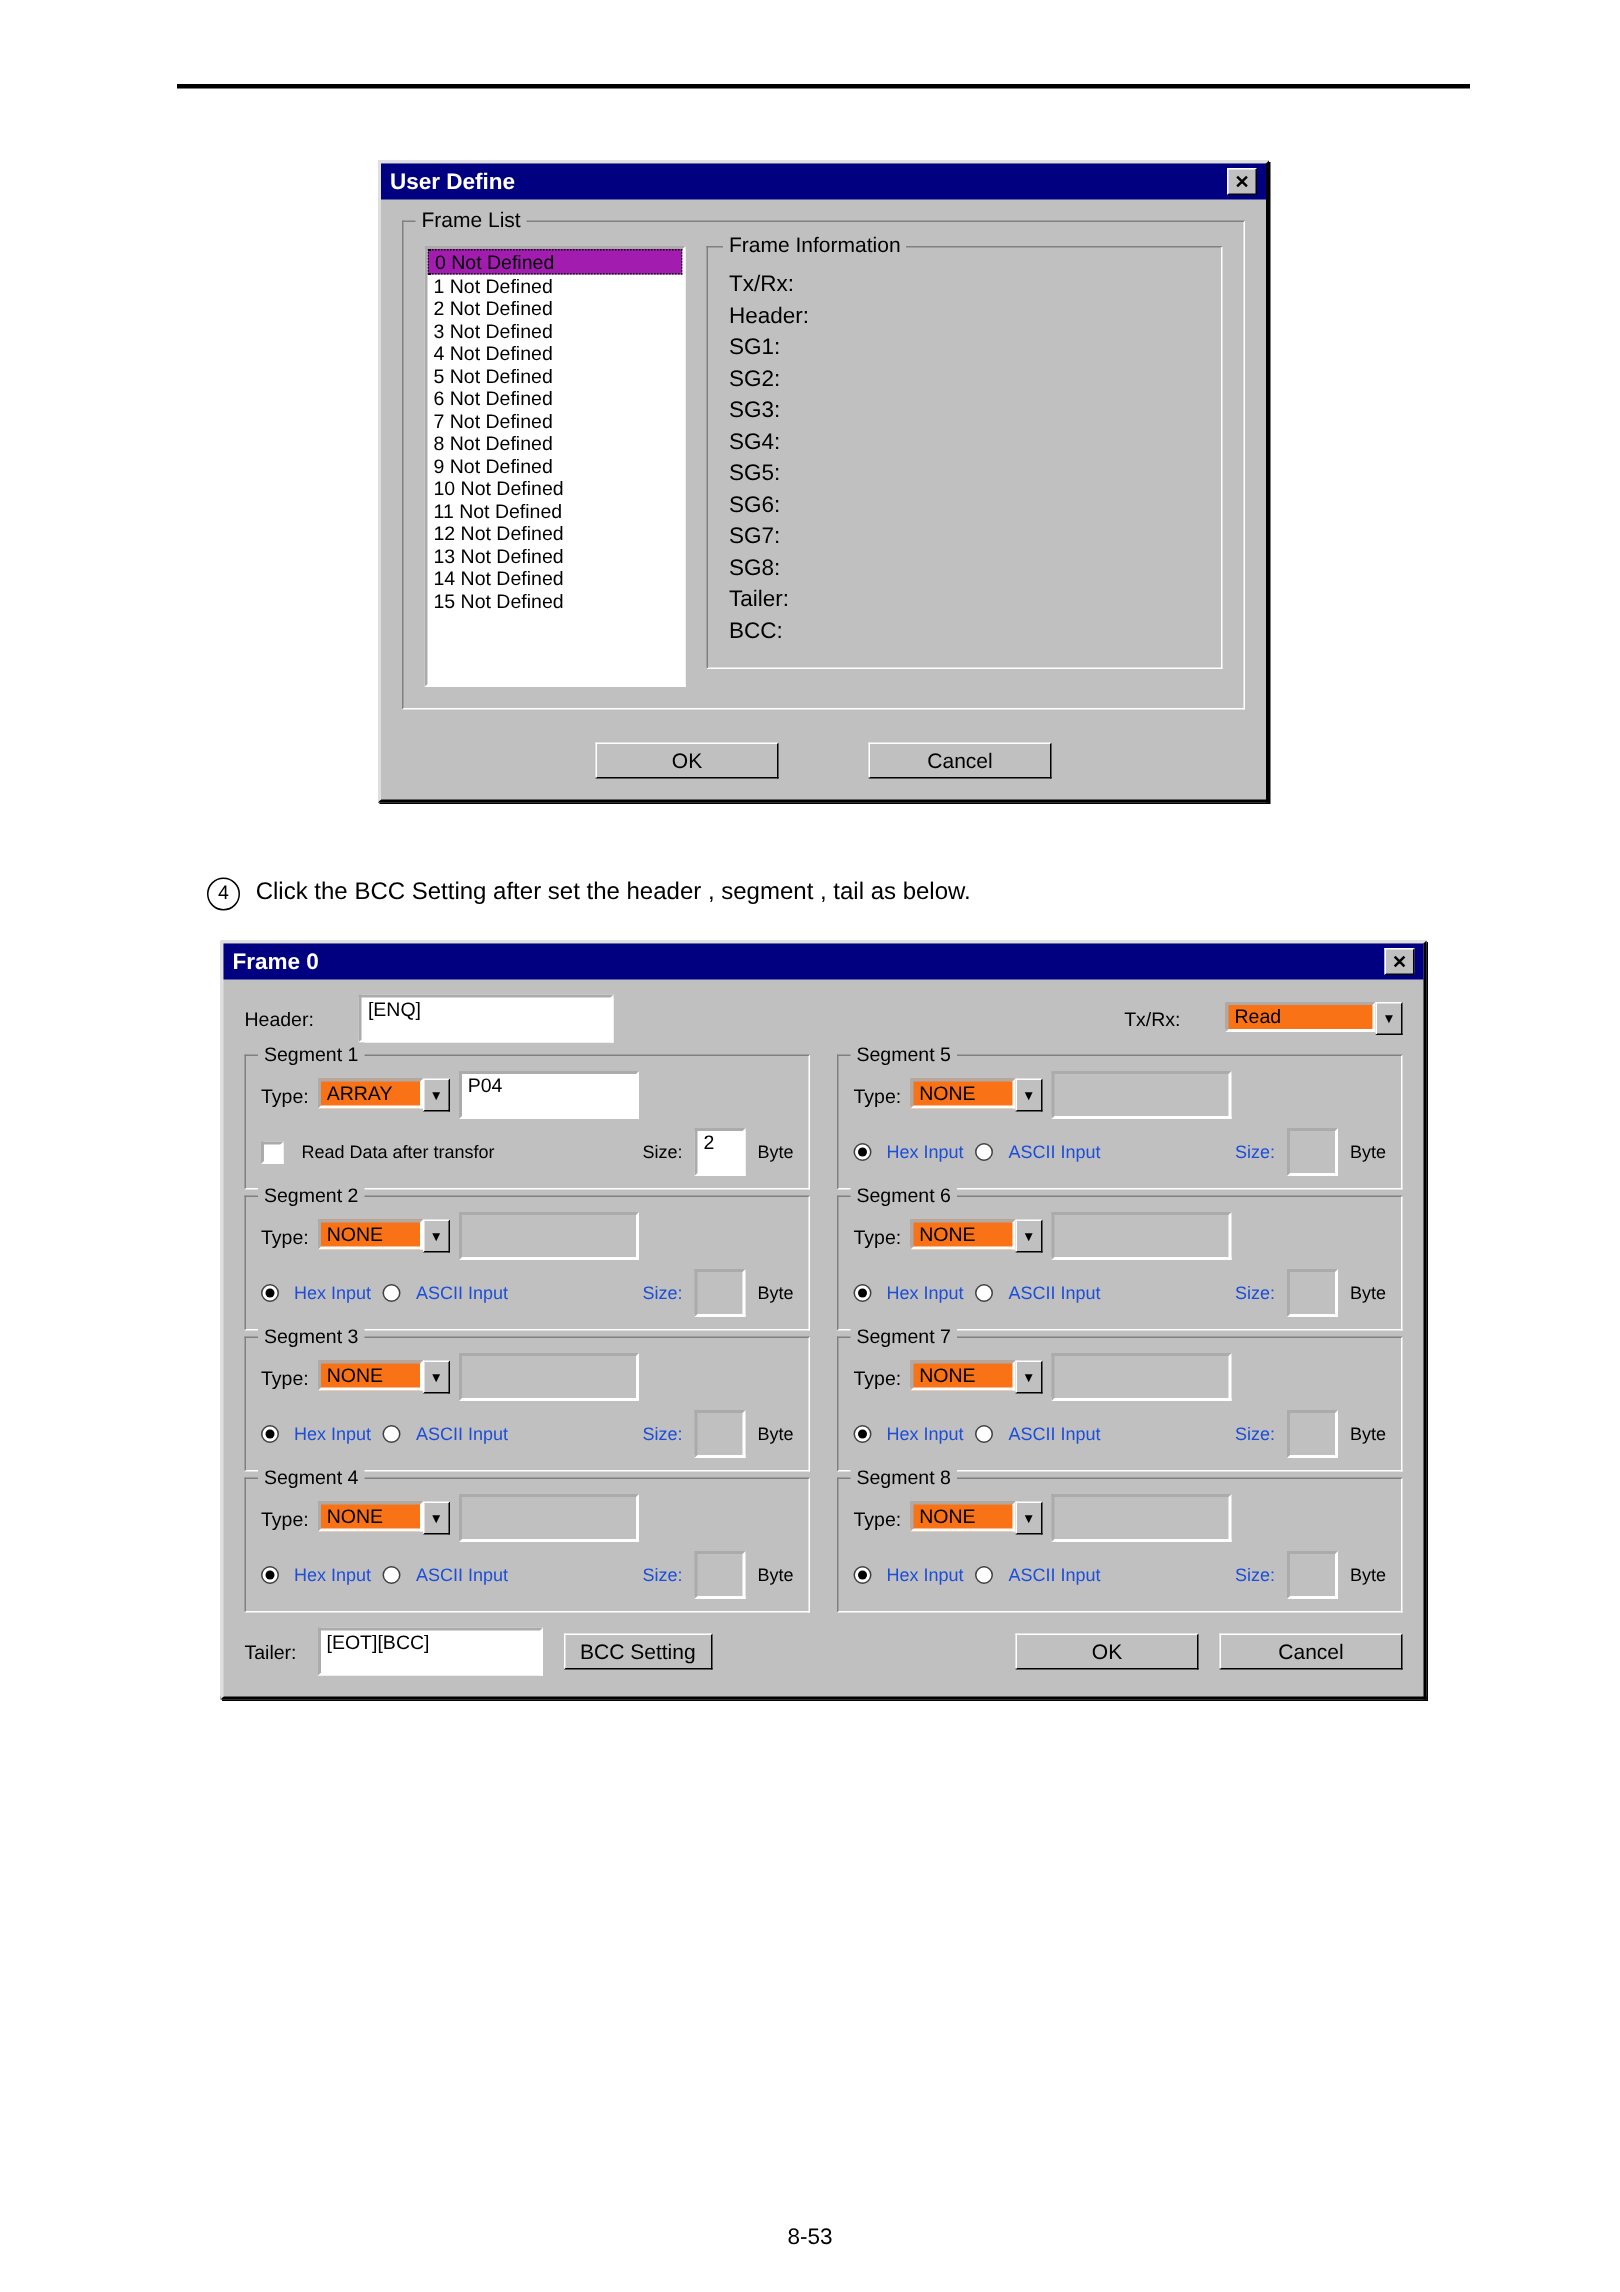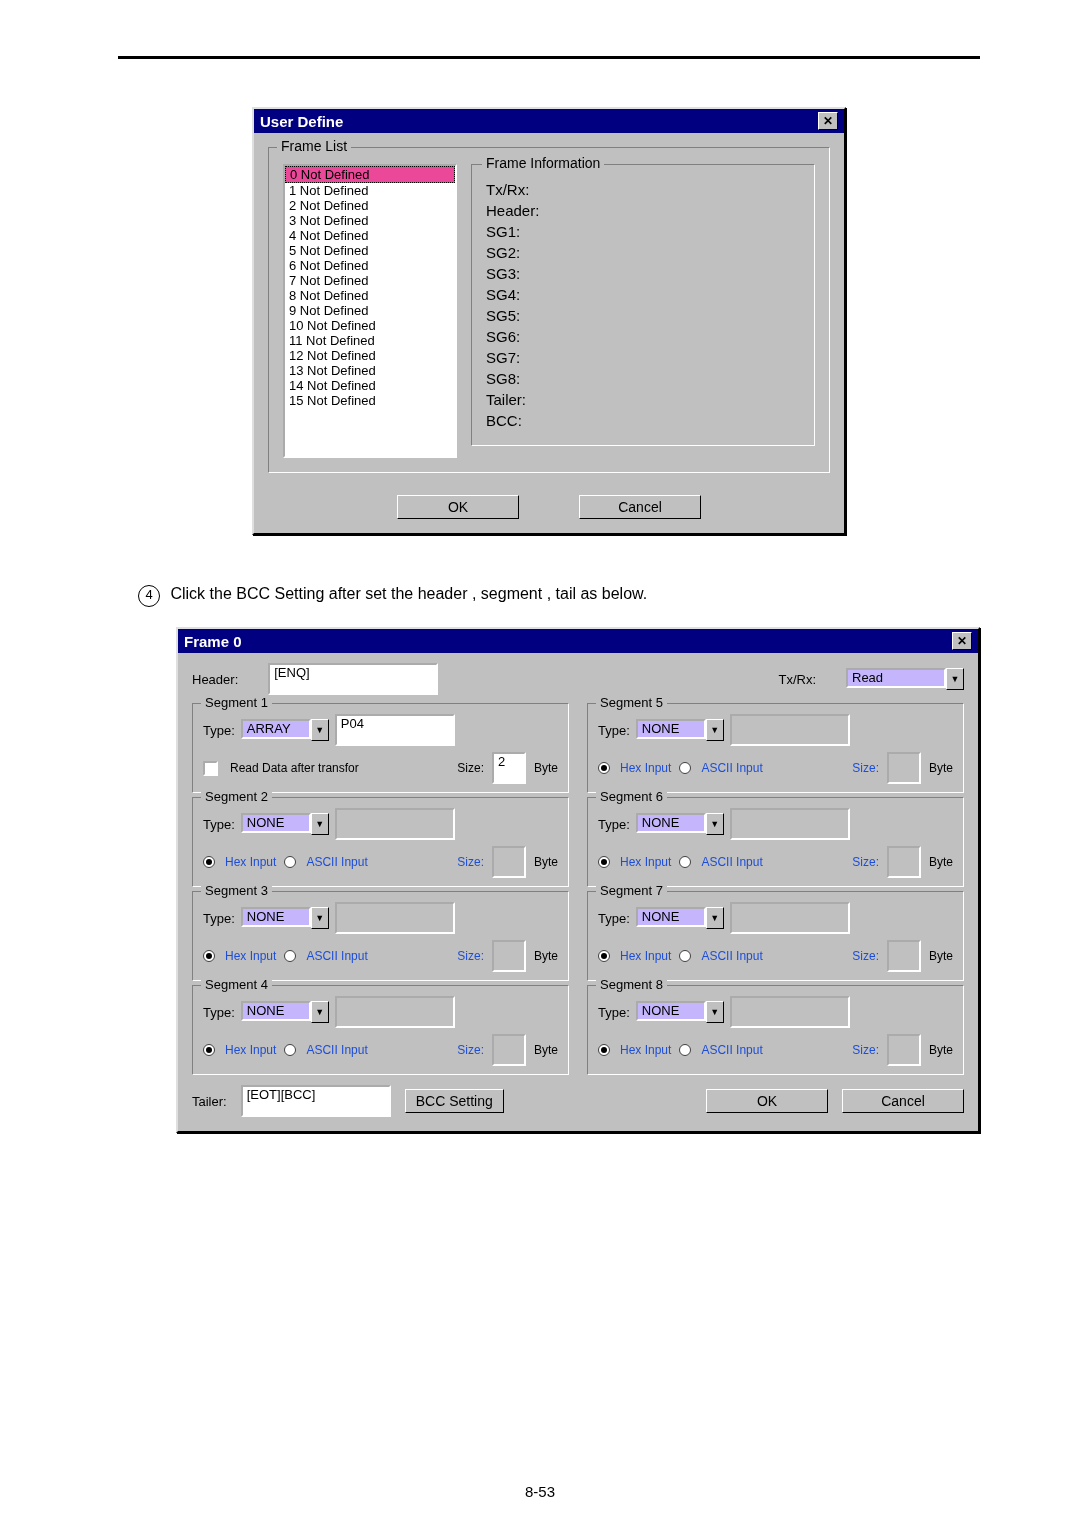--- a/index.html
+++ b/index.html
@@ -35,36 +35,36 @@
   .btn9x{background:#C0C0C0;border:1px solid #000;border-top-color:#fff;border-left-color:#fff;
          padding:3px 20px;font-size:14px;min-width:80px;text-align:center;}
   .disabled{color:#1d4ed8;}
 
   
   .dlg1-wrap{display:flex;justify-content:center;margin-bottom:50px;}
   .dlg1{width:590px;}
   .framelist-body{display:flex;gap:14px;align-items:flex-start;}
   .listbox{width:170px;height:290px;overflow:hidden;}
   .listbox .row{font-size:13px;padding:0 4px;white-space:nowrap;}
-  .listbox .row.sel{border:1px dotted #000;background:#ec4899;}
+  .listbox .row.sel{border:1px dotted #000;background:#a21caf;}
   .info{border:1px solid #808080;border-right-color:#fff;border-bottom-color:#fff;
         flex:1;padding:12px 14px;position:relative;}
   .info .legend{position:absolute;top:-10px;left:10px;background:var(--win-bg);padding:0 4px;font-size:14px;}
   .info div{font-size:15px;margin:4px 0;}
   .dlg1-buttons{display:flex;gap:60px;justify-content:center;padding:8px 0 14px 0;}
 
   
-  .dlg2-wrap{display:flex;justify-content:flex-end;}
+  .dlg2-wrap{display:flex;justify-content:center;}
   .dlg2{width:800px;font-size:13px;}
   .dlg2 .body{padding:10px 14px 14px 14px;}
   .toprow{display:flex;gap:30px;align-items:center;}
   .txtin{background:#fff;border:2px inset #fff;height:32px;font-size:13px;padding:0 4px;
          display:inline-block;box-sizing:border-box;}
   .dd{display:inline-flex;}
-  .dd .txt{background:#c4b5fd;border:2px inset #fff;height:20px;min-width:70px;font-size:13px;
+  .dd .txt{background:#f97316;border:2px inset #fff;height:20px;min-width:70px;font-size:13px;
            padding:0 4px;display:inline-block;box-sizing:border-box;}
   .dd .arrow{width:16px;height:20px;background:#C0C0C0;border:1px solid #000;
              border-top-color:#fff;border-left-color:#fff;display:inline-flex;
              align-items:center;justify-content:center;font-size:9px;}
   .seg-grid{display:grid;grid-template-columns:1fr 1fr;gap:4px 18px;margin-top:8px;}
   .seg{border:1px solid #808080;border-right-color:#fff;border-bottom-color:#fff;
        padding:10px 10px 8px 10px;position:relative;}
   .seg .legend{position:absolute;top:-9px;left:8px;background:var(--win-bg);padding:0 4px;}
   .seg .r1{display:flex;gap:6px;align-items:center;margin-bottom:6px;}
   .seg .r2{display:flex;gap:8px;align-items:center;font-size:12px;}

